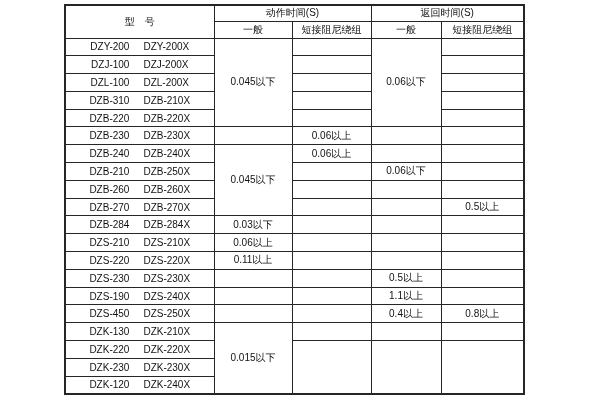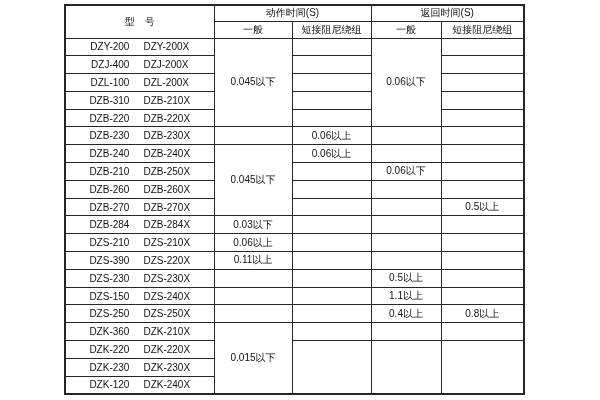--- a/index.html
+++ b/index.html
@@ -67,21 +67,21 @@
             </div>
           </td>
           <td rowspan="5">0.045以下</td>
           <td></td>
           <td rowspan="5">0.06以下</td>
           <td></td>
         </tr>
         <tr>
           <td class="model-cell">
             <div class="model-wrap">
-              <span>DZJ-400</span>
+              <span>DZJ-100</span>
               <span>DZJ-200X</span>
             </div>
           </td>
           <td></td>
           <td></td>
         </tr>
         <tr>
           <td class="model-cell">
             <div class="model-wrap">
               <span>DZL-100</span>
@@ -188,21 +188,21 @@
             </div>
           </td>
           <td>0.06以上</td>
           <td></td>
           <td></td>
           <td></td>
         </tr>
         <tr>
           <td class="model-cell">
             <div class="model-wrap">
-              <span>DZS-390</span>
+              <span>DZS-220</span>
               <span>DZS-220X</span>
             </div>
           </td>
           <td>0.11以上</td>
           <td></td>
           <td></td>
           <td></td>
         </tr>
         <tr>
           <td class="model-cell">
@@ -212,45 +212,45 @@
             </div>
           </td>
           <td></td>
           <td></td>
           <td>0.5以上</td>
           <td></td>
         </tr>
         <tr>
           <td class="model-cell">
             <div class="model-wrap">
-              <span>DZS-150</span>
+              <span>DZS-190</span>
               <span>DZS-240X</span>
             </div>
           </td>
           <td></td>
           <td></td>
           <td>1.1以上</td>
           <td></td>
         </tr>
         <tr>
           <td class="model-cell">
             <div class="model-wrap">
-              <span>DZS-250</span>
+              <span>DZS-450</span>
               <span>DZS-250X</span>
             </div>
           </td>
           <td></td>
           <td></td>
           <td>0.4以上</td>
           <td>0.8以上</td>
         </tr>
         <tr>
           <td class="model-cell">
             <div class="model-wrap">
-              <span>DZK-360</span>
+              <span>DZK-130</span>
               <span>DZK-210X</span>
             </div>
           </td>
           <td rowspan="4">0.015以下</td>
           <td></td>
           <td></td>
           <td></td>
         </tr>
         <tr>
           <td class="model-cell">

